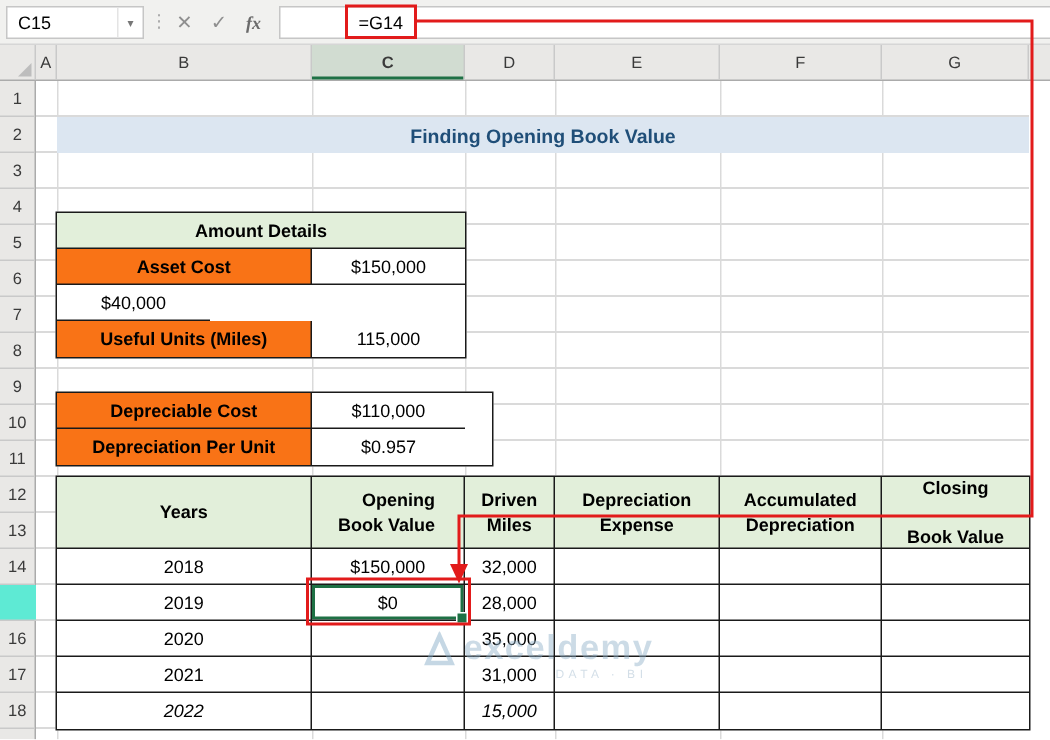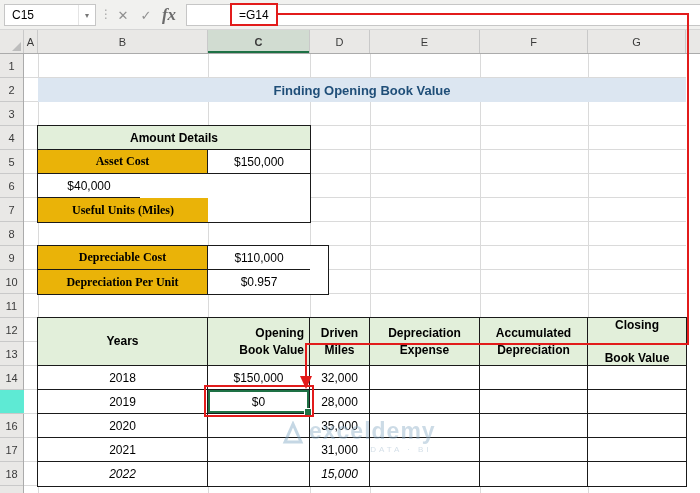--- a/index.html
+++ b/index.html
@@ -10,21 +10,21 @@
   
   .fbar{position:absolute;left:0;top:0;width:700px;height:30px;background:#F1F1EF;border-bottom:1px solid #D6D6D6;}
   .namebox{position:absolute;left:4px;top:4px;width:92px;height:22px;background:#fff;border:1px solid #C6C6C6;display:flex;align-items:center;}
   .nb-text{flex:1;padding-left:7px;}
   .nb-arrow{width:17px;align-self:stretch;display:flex;align-items:center;justify-content:center;
             color:#777;font-size:8px;border-left:1px solid #E4E4E4;}
   .fhandle{position:absolute;left:100px;top:7px;color:#A8A8A8;font-size:12px;}
   .fbtn{position:absolute;top:4px;width:22px;height:22px;display:flex;align-items:center;justify-content:center;color:#8F8F8F;font-size:13px;}
   .fbtn.cancel{left:112px;}
   .fbtn.enter{left:135px;}
-  .fbtn.fx{left:158px;font-family:"Liberation Serif","DejaVu Serif",serif;font-style:italic;font-weight:bold;color:#6B6B6B;font-size:17px;}
+  .fbtn.fx{left:158px;font-family:"Liberation Serif","DejaVu Serif",serif;font-style:italic;font-weight:bold;color:#6B6B6B;font-size:12px;}
   .finput{position:absolute;left:186px;top:4px;right:0;height:22px;background:#fff;border:1px solid #C6C6C6;border-right:none;display:flex;align-items:center;}
   .ftext{margin-left:52px;}
 
   
   .colhdrs{position:absolute;left:0;top:30px;width:700px;height:24px;display:flex;background:#E9E8E6;border-bottom:1px solid #ABABAB;}
   .ch{height:100%;border-right:1px solid #C9C9C9;display:flex;align-items:center;justify-content:center;font-size:11px;color:#3A3A3A;}
   .ch.corner{width:24px;position:relative;}
   .ch.corner::after{content:"";position:absolute;right:2px;bottom:2px;width:0;height:0;
                     border-left:9px solid transparent;border-bottom:9px solid #BDBDBD;}
   .ch.ca{width:14px;}.ch.cb{width:170px;}.ch.cc{width:102px;}.ch.cd{width:60px;}
@@ -46,41 +46,41 @@
       linear-gradient(#DADADA,#DADADA),
       repeating-linear-gradient(to bottom,transparent 0,transparent 23px,#DADADA 23px,#DADADA 24px);
     background-repeat:no-repeat,no-repeat,no-repeat,no-repeat,no-repeat,no-repeat,no-repeat,repeat;
     background-size:1px 100%,1px 100%,1px 100%,1px 100%,1px 100%,1px 100%,1px 100%,100% 24px;
     background-position:14px 0,184px 0,286px 0,346px 0,456px 0,564px 0,662px 0,0 0;}
 
   .titlebar{position:absolute;left:14px;top:24px;width:648px;height:24px;background:#DCE6F1;color:#1F4E78;
             font-weight:bold;font-size:13px;display:flex;align-items:center;justify-content:center;}
 
   
-  .stbl{position:absolute;border:1px solid #1A1A1A;background:#fff;}
+  .stbl{position:absolute;border:1px solid #1A1A1A;background:#fff;margin-top:16px;}
   .stbl1{left:13px;top:71px;width:274px;height:98px;}
   .stbl2{left:13px;top:191px;width:292px;height:50px;}
   .srow{display:flex;height:24px;}
   .scell{border-right:1px solid #1A1A1A;border-bottom:1px solid #1A1A1A;display:flex;align-items:center;justify-content:center;height:24px;}
   .scell:last-child{border-right:none;}
   .srow:last-child .scell{border-bottom:none;}
   .shead{width:272px;background:#E2EFDA;font-weight:bold;}
-  .slabel{width:170px;background:#eab308;font-weight:bold;font-family:Liberation Serif, serif;}
+  .slabel{width:170px;background:#f97316;font-weight:bold;}
   .sval{width:102px;background:#fff;}
 
   
   .mtbl{position:absolute;left:13px;top:263px;width:650px;height:170px;border:1px solid #1A1A1A;background:#fff;}
   .mrow{display:flex;height:24px;}
   .mrow.mhead{height:48px;}
   .mcell{border-right:1px solid #1A1A1A;border-bottom:1px solid #1A1A1A;display:flex;align-items:center;justify-content:center;background:#fff;}
   .mcell:last-child{border-right:none;gap:16px;}
   .mrow:last-child .mcell{border-bottom:none;font-style:italic;}
   .w-b{width:170px;}.w-c{width:102px;}.w-d{width:60px;}.w-e{width:110px;}.w-f{width:108px;}.w-g{width:98px;}
   .mhead .mcell{background:#E2EFDA;font-weight:bold;flex-direction:column;justify-content:center;line-height:17px;}
-  .mhead .mcell.right{align-items:flex-end;padding-right:5px;}
+  .mhead .mcell.right{align-items:flex-end;padding-right:19px;}
   .mcell.selected{box-shadow:inset 0 0 0 2px #1E7145;position:relative;z-index:3;}
   .mcell.selected::after{content:"";position:absolute;right:-3px;bottom:-3px;width:6px;height:6px;background:#1E7145;border:1px solid #fff;}
 
   
   .watermark{position:absolute;left:258px;top:364px;opacity:.45;pointer-events:none;z-index:4;}
   .wm-row{display:flex;align-items:flex-end;gap:5px;}
   .wm-logo polygon{fill:none;stroke:#7FA8C4;stroke-width:3;}
   .wm-name{font-size:23px;font-weight:bold;color:#8FB0C8;letter-spacing:1px;}
   .wm-tag{font-size:8px;letter-spacing:3px;color:#9FB8CC;text-align:right;margin-top:0;padding-right:4px;}
 
@@ -152,20 +152,21 @@
       </div>
       <div class="srow">
         <div class="scell slabel">Asset Cost</div>
         <div class="scell sval">$150,000</div>
       </div>
       <div class="srow">
         <div class="scell sval">$40,000</div>
       </div>
       <div class="srow">
         <div class="scell slabel">Useful Units (Miles)</div>
+        <div class="scell sval">115,000</div>
       </div>
     </div>
 
     <div class="stbl stbl2">
       <div class="srow">
         <div class="scell slabel">Depreciable Cost</div>
         <div class="scell sval">$110,000</div>
       </div>
       <div class="srow">
         <div class="scell slabel">Depreciation Per Unit</div>

